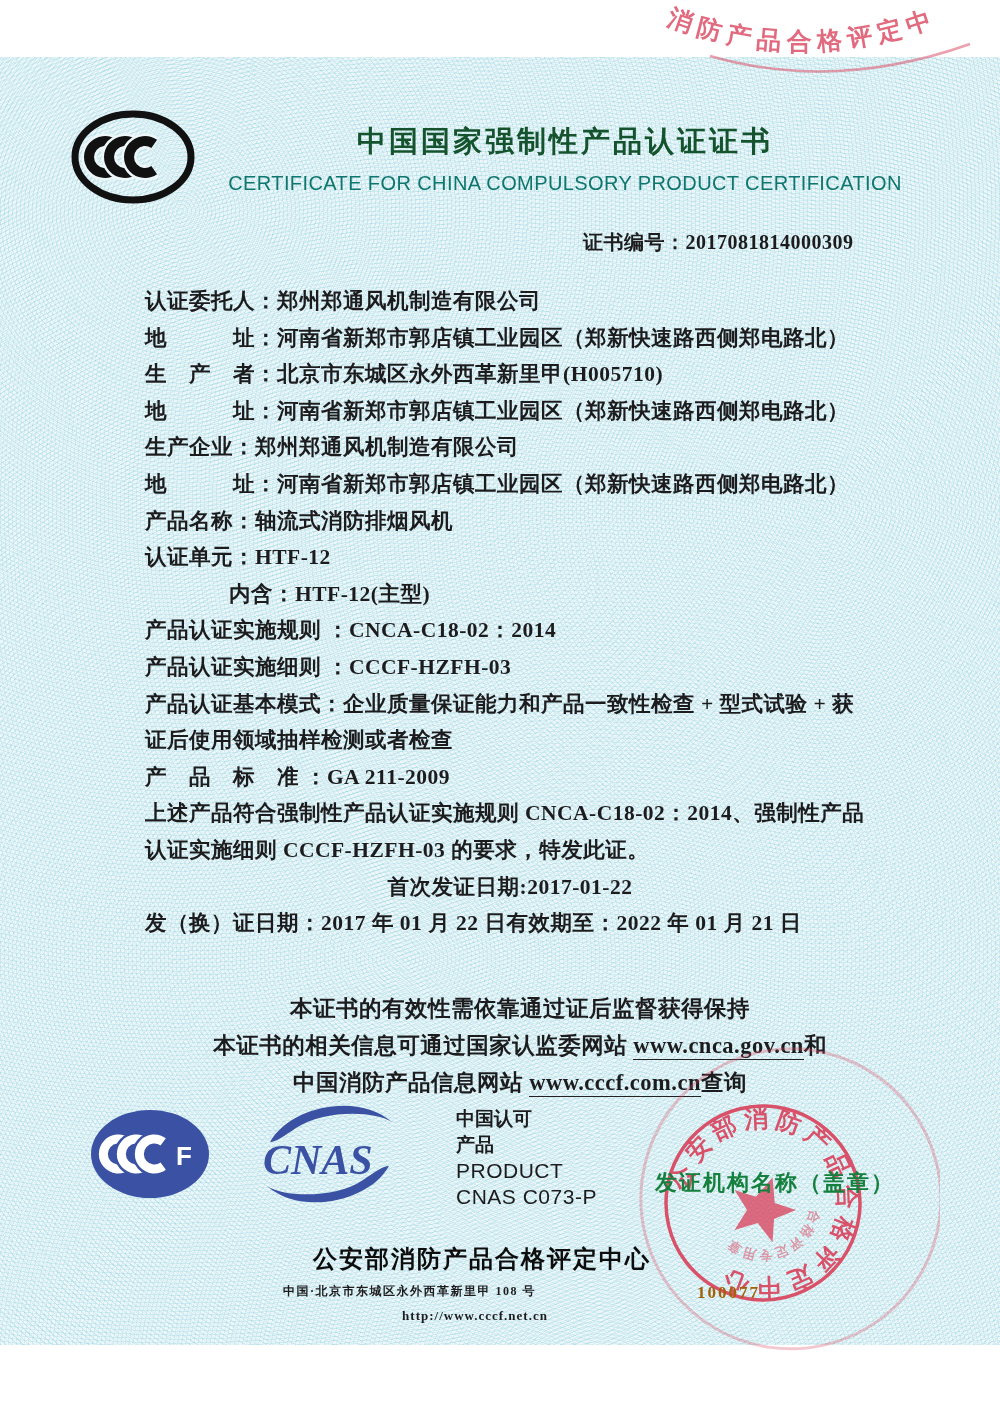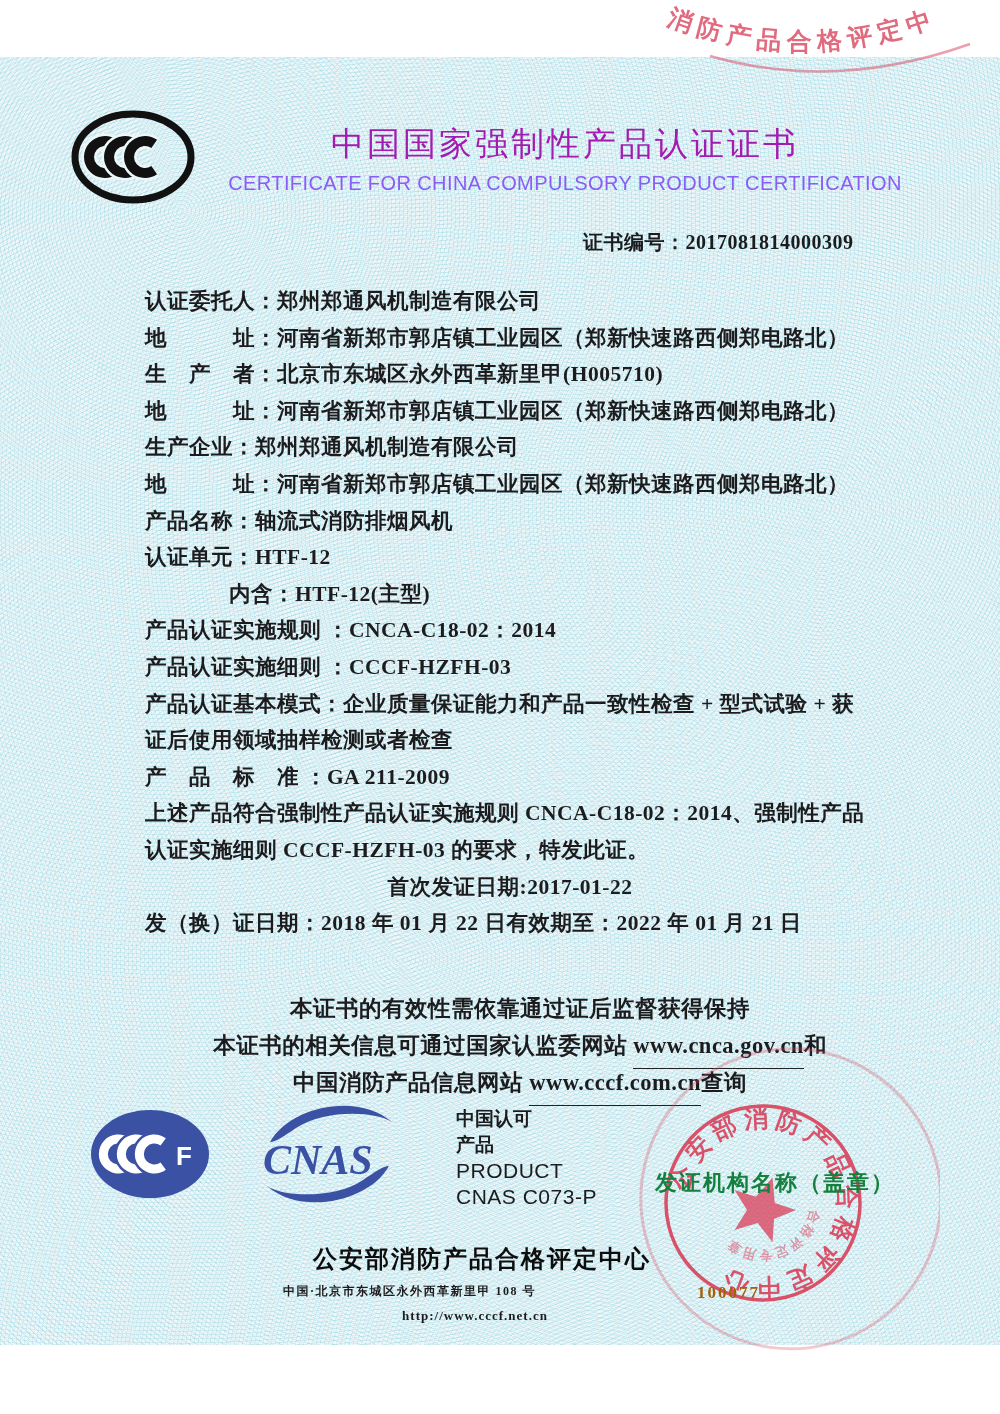--- a/index.html
+++ b/index.html
@@ -16,42 +16,42 @@
     background-color:#edf7f9;
     background-image:
       repeating-radial-gradient(circle at 18% 12%, rgba(255,255,255,0) 0 3px, rgba(108,196,214,.20) 3px 4px),
       repeating-radial-gradient(circle at 82% 35%, rgba(255,255,255,0) 0 3px, rgba(108,196,214,.16) 3px 4px),
       repeating-radial-gradient(circle at 40% 70%, rgba(255,255,255,0) 0 3px, rgba(100,190,210,.14) 3px 4px),
       repeating-radial-gradient(circle at 60% 105%, rgba(255,255,255,0) 0 3px, rgba(100,190,210,.15) 3px 4px);
   }
   .abs{position:absolute;}
   .title-cn{
     left:130px;top:122px;width:870px;text-align:center;
-    font-size:33px;font-weight:normal;letter-spacing:3px;color:#a21caf;
+    font-size:29px;font-weight:bold;letter-spacing:3px;color:#14532d;
   }
   .title-en{
     left:130px;top:172px;width:870px;text-align:center;
     font-family:"Liberation Sans","DejaVu Sans",sans-serif;
-    font-size:20px;color:#8b5cf6;letter-spacing:.4px;font-weight:500;
+    font-size:20px;color:#0f766e;letter-spacing:.4px;font-weight:500;
   }
   .cert-no{left:583px;top:229px;font-size:20px;font-weight:600;letter-spacing:.5px;}
   .body-block{
     left:145px;top:283px;width:730px;
     font-size:21.5px;line-height:36.6px;font-weight:600;letter-spacing:.5px;
   }
   .row{white-space:normal;}
   .row .lbl{font-weight:700;}
   .row-indent{padding-left:84px;}
   .row-center{text-align:center;}
   .gap-left{}
   .notes{
     left:20px;top:990px;width:1000px;text-align:center;
     font-size:22.5px;line-height:37px;font-weight:600;letter-spacing:.5px;
   }
-  .u{border-bottom:1.5px solid #222;padding-bottom:10px;}
+  .u{border-bottom:1.5px solid #222;padding-bottom:1px;}
   .accred{left:456px;top:1106px;line-height:26px;font-size:19px;font-weight:600;}
   .accred .lat{font-family:"Liberation Sans","DejaVu Sans",sans-serif;font-size:21px;font-weight:500;letter-spacing:.5px;}
   .stamp-label{
     left:655px;top:1168px;font-size:22px;font-weight:700;letter-spacing:2px;color:#15803d;
   }
   .issuer-name{
     left:0;top:1243px;width:964px;text-align:center;
     font-size:24px;font-weight:bold;letter-spacing:2px;color:#0d0d0d;
   }
   .issuer-addr{left:283px;top:1283px;font-size:12px;font-weight:600;letter-spacing:1.5px;}
@@ -104,21 +104,21 @@
     <div class="row"><span class="lbl">产品名称：</span><span>轴流式消防排烟风机</span></div>
     <div class="row"><span class="lbl">认证单元：</span><span>HTF-12</span></div>
     <div class="row row-indent"><span class="lbl">内含：</span><span>HTF-12(主型)</span></div>
     <div class="row"><span class="lbl">产品认证实施规则 ：</span><span>CNCA-C18-02：2014</span></div>
     <div class="row"><span class="lbl">产品认证实施细则 ：</span><span>CCCF-HZFH-03</span></div>
     <div class="row"><span class="lbl">产品认证基本模式：</span><span>企业质量保证能力和产品一致性检查 + 型式试验 + 获证后使用领域抽样检测或者检查</span></div>
     <div class="row"><span class="lbl">产　品　标　准 ：</span><span>GA 211-2009</span></div>
     <div class="row">上述产品符合强制性产品认证实施规则 CNCA-C18-02：2014、强制性产品认证实施细则 CCCF-HZFH-03 的要求，特发此证。</div>
     <div class="row row-center">首次发证日期:2017-01-22</div>
     <div class="row">
-      <span class="lbl">发（换）证日期：</span><span>2018 年 01 月 22 日</span><span class="lbl gap-left">有效期至：</span><span>2022 年 01 月 21 日</span>
+      <span class="lbl">发（换）证日期：</span><span>2017 年 01 月 22 日</span><span class="lbl gap-left">有效期至：</span><span>2022 年 01 月 21 日</span>
     </div>
   </div>
 
   <div class="abs notes">
     <div>本证书的有效性需依靠通过证后监督获得保持</div>
     <div>
       <span>本证书的相关信息可通过国家认监委网站 </span><span class="u">www.cnca.gov.cn</span><span>和</span>
     </div>
     <div>
       <span>中国消防产品信息网站 </span><span class="u">www.cccf.com.cn</span><span>查询</span>

